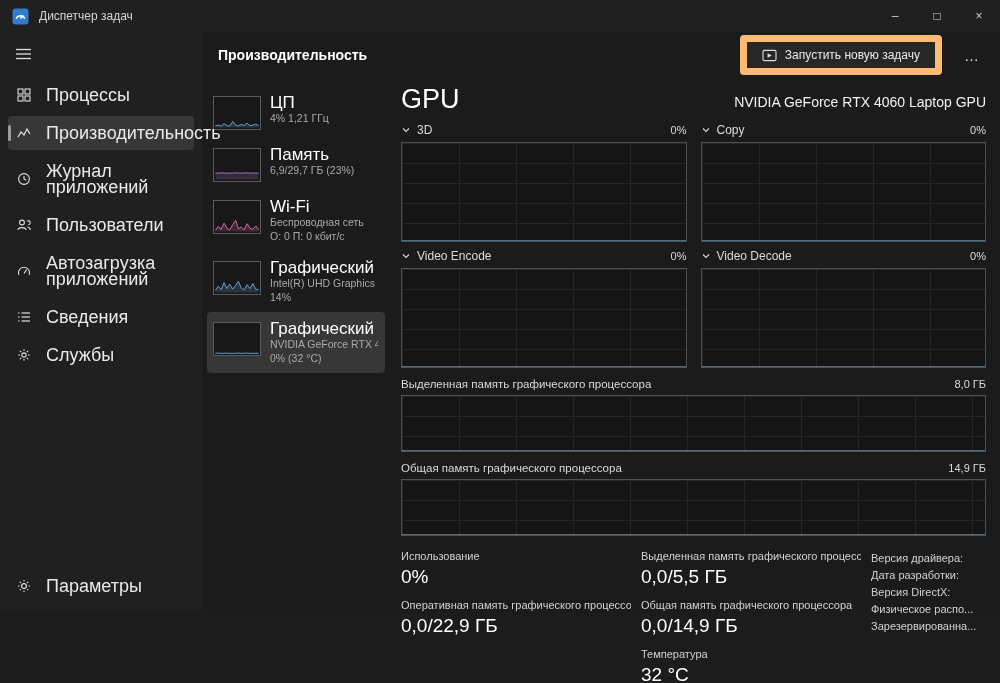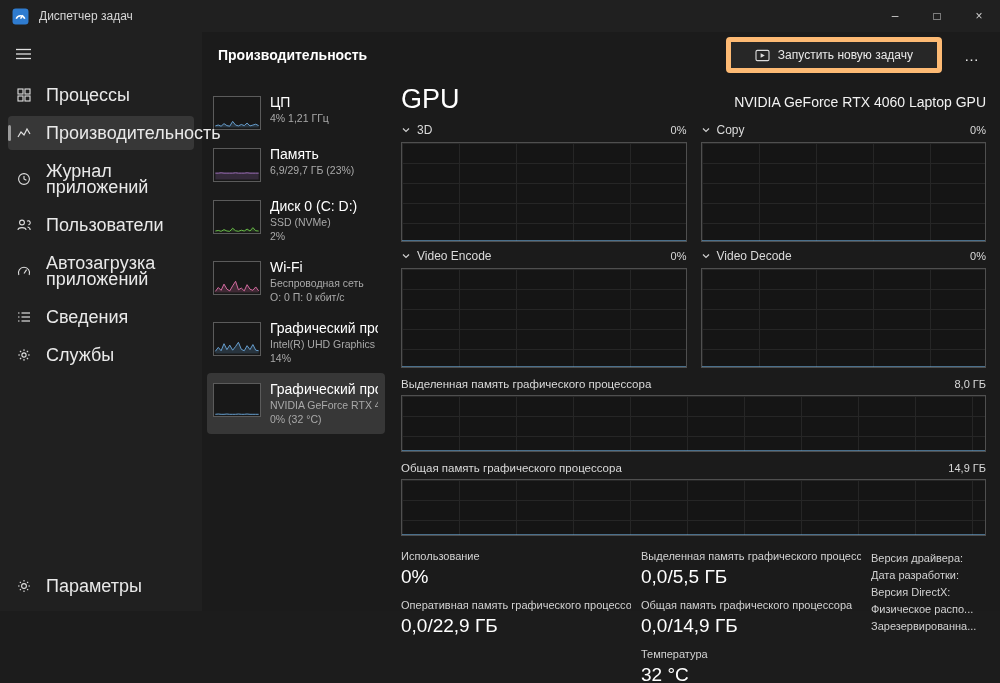--- a/index.html
+++ b/index.html
@@ -25,33 +25,33 @@
   .nav-item.selected::before{content:"";position:absolute;left:0;top:50%;transform:translateY(-50%);
     width:3px;height:16px;border-radius:3px;background:var(--accent,#9b9b9b)}
   .nav-spacer{flex:1}
   .nav-item.settings{margin-bottom:8px}
 
   .content{flex:1;background:#1b1b1b;display:flex;flex-direction:column;min-width:0}
   .content-header{height:46px;flex:0 0 46px;display:flex;align-items:center;padding:0 14px 0 16px}
   .content-title{font-size:14px;font-weight:700;color:#fff}
   .header-actions{margin-left:auto;display:flex;align-items:center;gap:16px}
   .run-task-btn{display:flex;align-items:center;gap:8px;font-size:12px;color:#e9e9e9;
-    padding:6px 24px;border:5px solid #fdba74;border-radius:4px;background:#272727;cursor:pointer;white-space:nowrap}
+    padding:6px 15px;border:7px solid #fdba74;border-radius:4px;background:#272727;cursor:pointer;white-space:nowrap}
   .more-btn{font-size:15px;color:#e9e9e9;padding:2px 6px;cursor:pointer;letter-spacing:1px}
 
   .content-body{flex:1;display:flex;min-height:0;padding-left:5px}
 
   
   .perf-list{width:178px;flex:0 0 178px;padding-top:8px}
   .perf-item{display:flex;gap:9px;padding:8px 6px;border-radius:4px;cursor:pointer;align-items:flex-start}
   .perf-item.selected{background:#373737}
   .thumb{width:48px;height:34px;flex:0 0 48px;border:1px solid #5b5b5b;background:#181818;margin-top:2px}
   .thumb svg{display:block;width:100%;height:100%}
   .pi-text{min-width:0;flex:1}
-  .pi-name{font-size:14px;color:#fff;white-space:nowrap;overflow:hidden;max-width:108px;line-height:17px}
+  .pi-name{font-size:17px;color:#fff;white-space:nowrap;overflow:hidden;max-width:108px;line-height:17px}
   .pi-sub{font-size:10.5px;color:#a9a9a9;white-space:nowrap;overflow:hidden;max-width:108px;line-height:14px}
   .pi-sub:empty{display:none}
 
   
   .gpu-panel{flex:1;min-width:0;padding:4px 14px 16px 16px;display:flex;flex-direction:column}
   .gpu-header{display:flex;align-items:flex-end;justify-content:space-between;margin-bottom:0}
   .gpu-title{font-size:27px;font-weight:400;line-height:34px}
   .gpu-name{font-size:14px;color:#f2f2f2;padding-bottom:6px;white-space:nowrap}
   .chart-grid{display:grid;grid-template-columns:1fr 1fr;column-gap:14px}
   .chart-head{display:flex;align-items:center;font-size:12px;color:#dadada;margin:7px 0 5px}
@@ -248,33 +248,20 @@
                   <polyline points="1.0,25.6 4.1,25.6 7.1,25.3 10.2,25.6 13.3,25.6 16.3,25.6 19.4,25.6 22.5,25.3 25.5,25.6 28.6,25.6 31.7,25.6 34.7,25.3 37.8,25.6 40.9,25.6 43.9,25.6 47.0,25.6" fill="none" stroke="#a574c3" stroke-width="1"></polyline>
                 </svg>
               </div>
             <div class="pi-text">
               <div class="pi-name">Память</div>
               <div class="pi-sub">6,9/29,7 ГБ (23%)</div>
 
             </div>
           </div>
 
-          <div class="perf-item">
-            <div class="thumb">
-                <svg viewBox="0 0 48 34">
-                  <polygon points="1,32.5 1.0,31.9 4.1,31.3 7.1,32.2 10.2,30.4 13.3,31.9 16.3,32.2 19.4,28.9 22.5,31.6 25.5,32.2 28.6,31.0 31.7,31.9 34.7,29.8 37.8,31.9 40.9,28.3 43.9,31.6 47.0,31.9 47,32.5" fill="#6cc24a33"></polygon>
-                  <polyline points="1.0,31.9 4.1,31.3 7.1,32.2 10.2,30.4 13.3,31.9 16.3,32.2 19.4,28.9 22.5,31.6 25.5,32.2 28.6,31.0 31.7,31.9 34.7,29.8 37.8,31.9 40.9,28.3 43.9,31.6 47.0,31.9" fill="none" stroke="#6cc24a" stroke-width="1"></polyline>
-                </svg>
-              </div>
-            <div class="pi-text">
-              <div class="pi-name">Диск 0 (C: D:)</div>
-              <div class="pi-sub">SSD (NVMe)</div>
-              <div class="pi-sub">2%</div>
-            </div>
-          </div>
 
           <div class="perf-item">
             <div class="thumb">
                 <svg viewBox="0 0 48 34">
                   <polygon points="1,32.5 1.0,31.3 4.1,27.1 7.1,30.1 10.2,23.5 13.3,28.9 16.3,30.7 19.4,25.3 22.5,20.5 25.5,29.5 28.6,27.7 31.7,30.7 34.7,24.1 37.8,28.9 40.9,30.1 43.9,26.5 47.0,30.7 47,32.5" fill="#dd6fa633"></polygon>
                   <polyline points="1.0,31.3 4.1,27.1 7.1,30.1 10.2,23.5 13.3,28.9 16.3,30.7 19.4,25.3 22.5,20.5 25.5,29.5 28.6,27.7 31.7,30.7 34.7,24.1 37.8,28.9 40.9,30.1 43.9,26.5 47.0,30.7" fill="none" stroke="#dd6fa6" stroke-width="1"></polyline>
                 </svg>
               </div>
             <div class="pi-text">
               <div class="pi-name">Wi-Fi</div>

